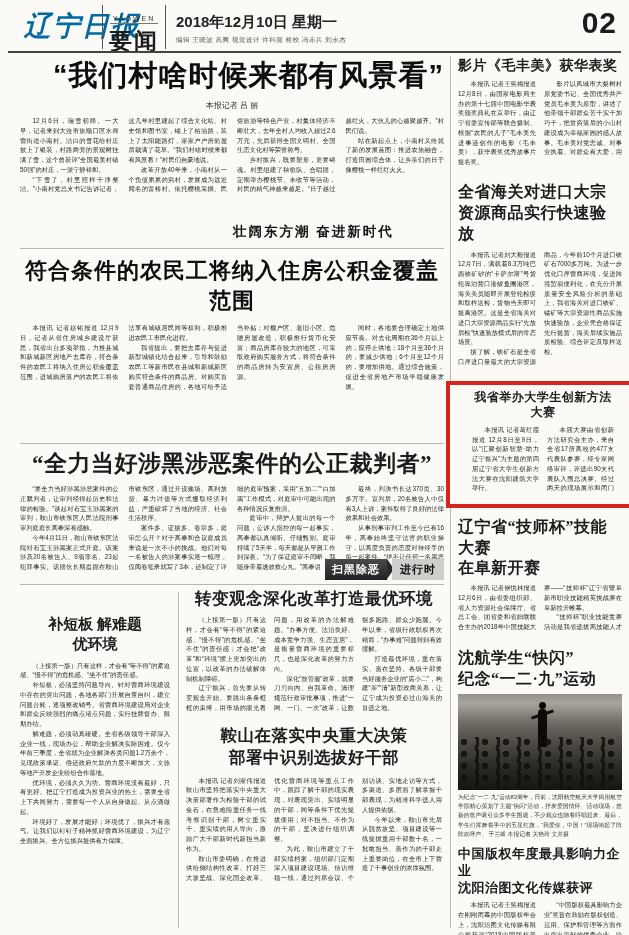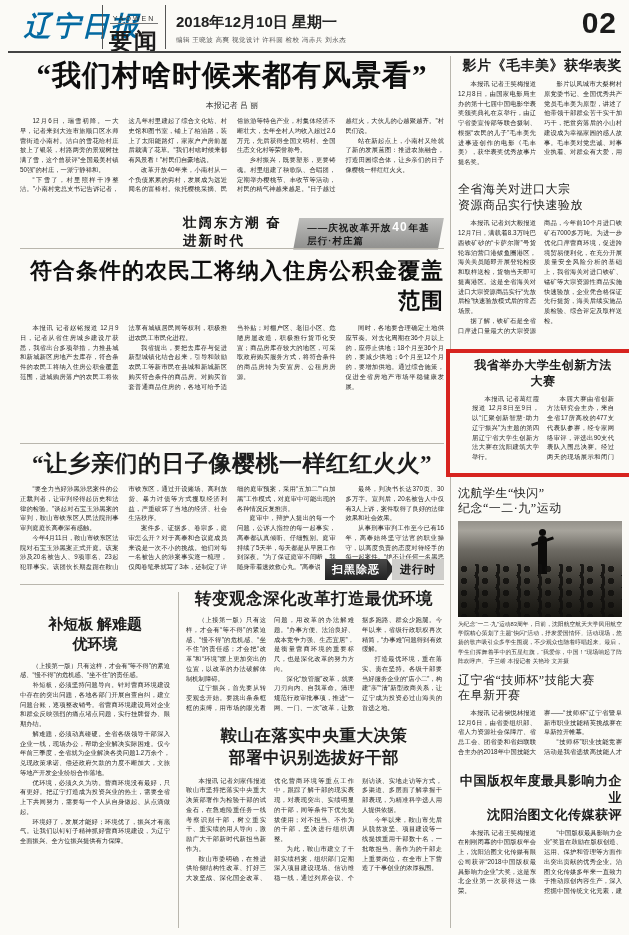--- a/index.html
+++ b/index.html
@@ -14,39 +14,39 @@
         font-weight:bold;font-style:italic;font-size:27px;letter-spacing:2px;color:#0369a1;}
   .secbox{position:absolute;left:102px;top:5px;width:64px;height:44px;text-align:center;
         border-left:1px solid #555;border-right:1px solid #555;padding-top:2px;}
   .secen{font-size:7px;letter-spacing:2px;color:#333;border-bottom:1px solid #777;display:inline-block;padding:0 3px 1px;}
   .seccn{font-size:23px;font-weight:bold;letter-spacing:2px;margin-top:1px;font-family:Liberation Serif, serif;}
   .dateline{position:absolute;left:176px;top:13px;}
   .date1{font-size:15px;font-weight:bold;color:#222;}
   .date2{font-size:6.5px;color:#555;margin-top:4px;letter-spacing:.5px;}
   .pageno{position:absolute;right:12px;top:6px;font-size:30px;font-weight:bold;letter-spacing:1px;}
   
-  .h-main{font-size:29px;font-weight:900;text-align:center;letter-spacing:1px;color:#0e0e0e;font-family:Liberation Serif, serif;}
+  .h-main{font-size:29px;font-weight:900;text-align:right;letter-spacing:1px;color:#0e0e0e;}
   .byline{font-size:8px;text-align:center;color:#333;margin-top:4px;}
   .kicker{font-size:10.5px;font-weight:bold;text-align:center;color:#222;letter-spacing:1px;}
   .h-serif-big{font-family:"Liberation Serif",serif;font-size:22px;font-weight:bold;
-        text-align:right;letter-spacing:1px;margin-top:3px;color:#0e0e0e;}
+        text-align:center;letter-spacing:1px;margin-top:3px;color:#0e0e0e;}
   .h-court{font-family:"Liberation Serif",serif;font-size:23px;font-weight:bold;text-align:center;letter-spacing:.5px;}
-  .h-side-sans{font-size:14px;font-weight:bold;line-height:1.3;letter-spacing:.5px;text-align:right;}
-  .h-side-serif{font-family:"Liberation Serif",serif;font-size:12px;font-weight:normal;line-height:1.3;letter-spacing:.5px;}
+  .h-side-sans{font-size:14px;font-weight:bold;line-height:1.3;letter-spacing:.5px;}
+  .h-side-serif{font-family:"Liberation Serif",serif;font-size:16px;font-weight:bold;line-height:1.3;letter-spacing:.5px;}
   .h-mid{font-family:"Liberation Serif",serif;font-size:16.5px;font-weight:bold;text-align:center;letter-spacing:.5px;}
   .h-left{font-family:"Liberation Serif",serif;font-size:15px;font-weight:bold;text-align:center;line-height:1.35;}
   
   .small-body{font-size:6.3px;line-height:1.55;text-align:justify;color:#262626;overflow:hidden;}
   .small-body p{text-indent:2em;}
   .cols2{column-count:2;column-gap:8px;}
   .cols3{column-count:3;column-gap:8px;}
   .cols4{column-count:4;column-gap:10px;}
   
   .banner{position:absolute;left:163px;top:92px;width:261px;height:48px;background:#fbfaf6;
-        display:flex;align-items:center;justify-content:center;}
+        display:flex;flex-direction:column;align-items:center;justify-content:center;}
   .banner-l1{font-size:13.5px;font-weight:900;letter-spacing:2px;color:#151515;}
   .banner-strip{margin-top:3px;background:linear-gradient(180deg,#bdbdbb,#8e8e8c);
         clip-path:polygon(4% 0,100% 0,96% 100%,0 100%);padding:2px 14px;
         font-size:9.5px;font-weight:bold;color:#1a1a1a;letter-spacing:1px;}
   .banner-strip .num{color:#fff;font-size:12px;font-weight:900;padding:0 1px;}
   
   .badge{position:absolute;right:0;bottom:0;display:flex;align-items:stretch;background:#fbfaf6;padding-left:5px;}
   .badge-dark{background:linear-gradient(180deg,#4a4a4a,#222);color:#fff;font-weight:bold;
         font-size:11px;padding:3px 7px;letter-spacing:1px;}
   .badge-arrow{width:0;height:0;border-top:10px solid transparent;border-bottom:10px solid transparent;
@@ -93,40 +93,39 @@
     <div style="position:relative;margin-top:5px;height:140px;">
       <div class="small-body cols4" style="height:140px;">
         <p>12月6日，瑞雪初降。一大早，记者来到大连市旅顺口区水师营街道小南村。洁白的雪花给村庄披上了银装，村路两旁的景观树挂满了雪，这个曾获评“全国最美村镇50强”的村庄，一派宁静祥和。</p>
         <p>“下雪了，村里照样干净整洁。”小南村党总支书记告诉记者，这几年村里建起了综合文化站、村史馆和图书室，铺上了柏油路，装上了太阳能路灯，家家户户房前屋后栽满了花草。“我们村啥时候来都有风景看！”村民们自豪地说。</p>
         <p>改革开放40年来，小南村从一个负债累累的穷村，发展成为远近闻名的富裕村。依托樱桃采摘、民俗旅游等特色产业，村集体经济不断壮大，去年全村人均收入超过2.6万元，先后获得全国文明村、全国生态文化村等荣誉称号。</p>
         <p>乡村振兴，既要塑形，更要铸魂。村里组建了秧歌队、合唱团，定期举办樱桃节、丰收节等活动，村民的精气神越来越足。“日子越过越红火，大伙儿的心越聚越齐。”村民们说。</p>
         <p>站在新起点上，小南村又绘就了新的发展蓝图：推进农旅融合，打造田园综合体，让乡亲们的日子像樱桃一样红红火火。</p>
       </div>
       <div class="banner">
         <div class="banner-l1">壮阔东方潮 奋进新时代</div>
-        <div class="banner-strip"><span>——庆祝改革开放</span><span class="num">40</span><span>年基层行·村庄篇</span></div>
       </div>
     </div>
   </div>
 
   <div class="ruleL" style="left:20px;top:248px;width:424px;height:1px;"></div>
 
   <div class="abs" style="left:20px;top:253px;width:424px;">
     <div class="h-serif-big">符合条件的农民工将纳入住房公积金覆盖范围</div>
     <div class="small-body cols4" style="height:130px;margin-top:7px;">
       <p>本报讯 记者赵铭报道 12月9日，记者从省住房城乡建设厅获悉，我省出台多项举措，力推县城和新城新区房地产去库存，符合条件的农民工将纳入住房公积金覆盖范围，进城购房落户的农民工将依法享有城镇居民同等权利，积极推进农民工市民化进程。</p>
       <p>我省提出，要把去库存与促进新型城镇化结合起来，引导和鼓励农民工等新市民在县城和新城新区购买符合条件的商品房。对购买首套普通商品住房的，各地可给予适当补贴；对棚户区、老旧小区、危陋房屋改造，积极推行货币化安置；商品房库存较大的地区，可采取政府购买服务方式，将符合条件的商品房转为安置房、公租房房源。</p>
       <p>同时，各地要合理确定土地供应节奏。对去化周期在36个月以上的，应停止供地；18个月至36个月的，要减少供地；6个月至12个月的，要增加供地。通过综合施策，促进全省房地产市场平稳健康发展。</p>
     </div>
   </div>
 
   <div class="ruleL" style="left:20px;top:443px;width:424px;height:1px;"></div>
 
   <div class="abs" style="left:20px;top:448px;width:424px;">
-    <div class="h-court">“让乡亲们的日子像樱桃一样红红火火”</div>
+    <div class="h-court">“全力当好涉黑涉恶案件的公正裁判者”</div>
     <div style="position:relative;margin-top:5px;height:96px;">
       <div class="small-body cols4" style="height:96px;">
         <p>“要全力当好涉黑涉恶案件的公正裁判者，让审判经得起历史和法律的检验。”谈起对石宝玉涉黑案的审判，鞍山市铁东区人民法院刑事审判庭庭长高泰深有感触。</p>
         <p>今年4月11日，鞍山市铁东区法院对石宝玉涉黑案正式开庭。该案涉及20名被告人、9项罪名、23起犯罪事实。该团伙长期盘踞在鞍山市铁东区，通过开设赌场、高利放贷、暴力讨债等方式攫取经济利益，严重破坏了当地的经济、社会生活秩序。</p>
         <p>案件多、证据多、卷宗多，庭审怎么开？对于高泰和合议庭成员来说是一次不小的挑战。他们对每一名被告人的涉案事实逐一梳理，仅阅卷笔录就写了3本，还制定了详细的庭审预案，采用“五加二”“白加黑”工作模式，对庭审中可能出现的各种情况反复推演。</p>
         <p>庭审中，辩护人提出的每一个问题，公诉人指控的每一起事实，高泰都认真倾听、仔细甄别。庭审持续了5天半，每天都是从早晨工作到深夜。“为了保证庭审不间断，我随身带着速效救心丸。”高泰说。</p>
         <p>最终，判决书长达370页、30多万字。宣判后，20名被告人中仅有3人上诉，案件取得了良好的法律效果和社会效果。</p>
         <p>从事刑事审判工作至今已有16年，高泰始终坚守法官的职业操守，以高度负责的态度对待经手的每一起案件。“绝不让任何一名黑恶分子逃脱法律应有的惩处。”高泰说。</p>
       </div>
       <div class="badge">
@@ -206,41 +205,41 @@
       <div class="h-side-sans">我省举办大学生创新方法大赛</div>
       <div class="small-body cols2" style="height:74px;margin-top:4px;">
         <p>本报讯 记者葛红霞报道 12月8日至9日，以“汇聚创新智慧·助力辽宁振兴”为主题的第四届辽宁省大学生创新方法大赛在沈阳建筑大学举行。</p>
         <p>本届大赛由省创新方法研究会主办，来自全省17所高校的477支代表队参赛，经专家网络审评，评选出90支代表队入围总决赛。经过两天的现场展示和闭门答辩等环节，沈阳建筑大学“一种双幅矩形梁的桥梁专用抬升式模板智能安装工艺”、东北大学“汽车用高强度钢板的双ршов冲击电阻点焊保压”等多功能反应釜的开发与整套、分别获得双特等奖。</p>
 
       </div>
     </div>
 
     <div class="sb-block">
       <div class="h-side-serif">
-        <div>沈航学生“快闪”</div>
-        <div>纪念“一二·九”运动</div>
-      </div>
-      <div class="photo">
-        <div class="figure"></div>
-      </div>
-      <div class="caption" style="height:44px;">为纪念“一二·九”运动83周年，日前，沈阳航空航天大学民用航空学院精心策划了主题“快闪”活动，抒发爱国情怀。活动现场，悠扬的歌声吸引众多学生围观，不少观众也随着哼唱起来。最后，学生们挥舞着手中的五星红旗，“我爱你，中国！”现场响起了阵阵欢呼声。 于兰峤 本报记者 关艳玲 文并摄</div>
-    </div>
-
-    <div class="sb-block">
-      <div class="h-side-serif">
         <div>辽宁省“技师杯”技能大赛</div>
         <div>在阜新开赛</div>
       </div>
       <div class="small-body cols2" style="height:56px;margin-top:4px;">
         <p>本报讯 记者侯悦林报道 12月6日，由省委组织部、省人力资源社会保障厅、省总工会、团省委和省妇联联合主办的2018年中国技能大赛——“技师杯”辽宁省暨阜新市职业技能精英挑战赛在阜新拉开帷幕。</p>
         <p>“技师杯”职业技能竞赛活动是我省选拔高技能人才的一项重要内容，代表着辽宁技术工人竞技比武的最高水平。本次大赛分为农民工、学生、职工三个组别，包括车工、焊工、数控车、维修电工、餐厅服务、木工、钳工7个职业（项目）。经过层层选拔，来自省内8个市的172名优秀选手同场竞技，参加大赛。</p>
       </div>
     </div>
 
     <div class="sb-block">
+      <div class="h-side-serif">
+        <div>沈航学生“快闪”</div>
+        <div>纪念“一二·九”运动</div>
+      </div>
+      <div class="photo">
+        <div class="figure"></div>
+      </div>
+      <div class="caption" style="height:44px;">为纪念“一二·九”运动83周年，日前，沈阳航空航天大学民用航空学院精心策划了主题“快闪”活动，抒发爱国情怀。活动现场，悠扬的歌声吸引众多学生围观，不少观众也随着哼唱起来。最后，学生们挥舞着手中的五星红旗，“我爱你，中国！”现场响起了阵阵欢呼声。 于兰峤 本报记者 关艳玲 文并摄</div>
+    </div>
+
+    <div class="sb-block">
       <div class="h-side-sans" style="font-size:13px;">
         <div>中国版权年度最具影响力企业</div>
         <div>沈阳治图文化传媒获评</div>
       </div>
       <div class="small-body cols2" style="height:70px;margin-top:4px;">
         <p>本报讯 记者王笑梅报道 在刚刚闭幕的中国版权年会上，沈阳治图文化传媒有限公司获评“2018中国版权最具影响力企业”大奖，这是东北企业第一次获得这一殊荣。</p>
         <p>“中国版权最具影响力企业”奖旨在鼓励在版权创造、运用、保护和管理等方面作出突出贡献的优秀企业。治图文化传媒多年来一直致力于推动原创内容生产，深入挖掘中国传统文化元素，建设民族动漫品牌，是我国“吉祥动漫”的开创者。其原创的具有中国民族风格的动漫形象“招财童子”2006年诞生于互联网，目前已从网络动漫拓展为全媒体动漫作品。</p>
 
       </div>
     </div>

